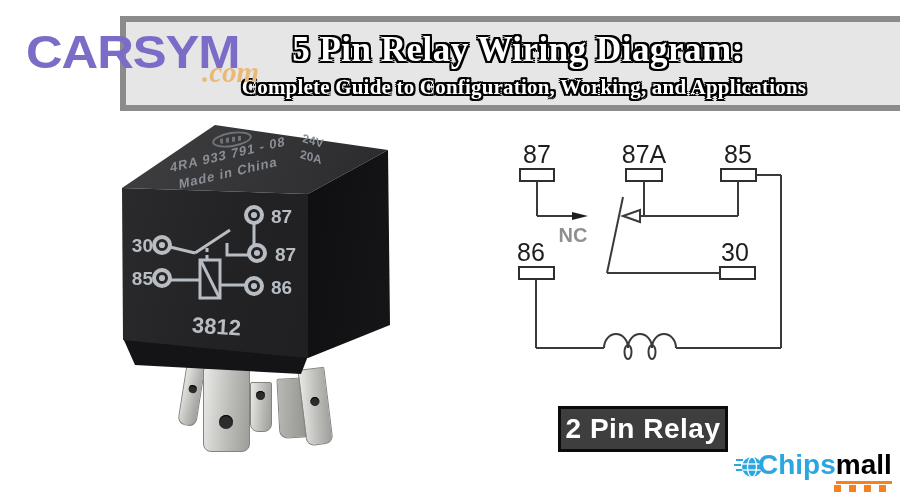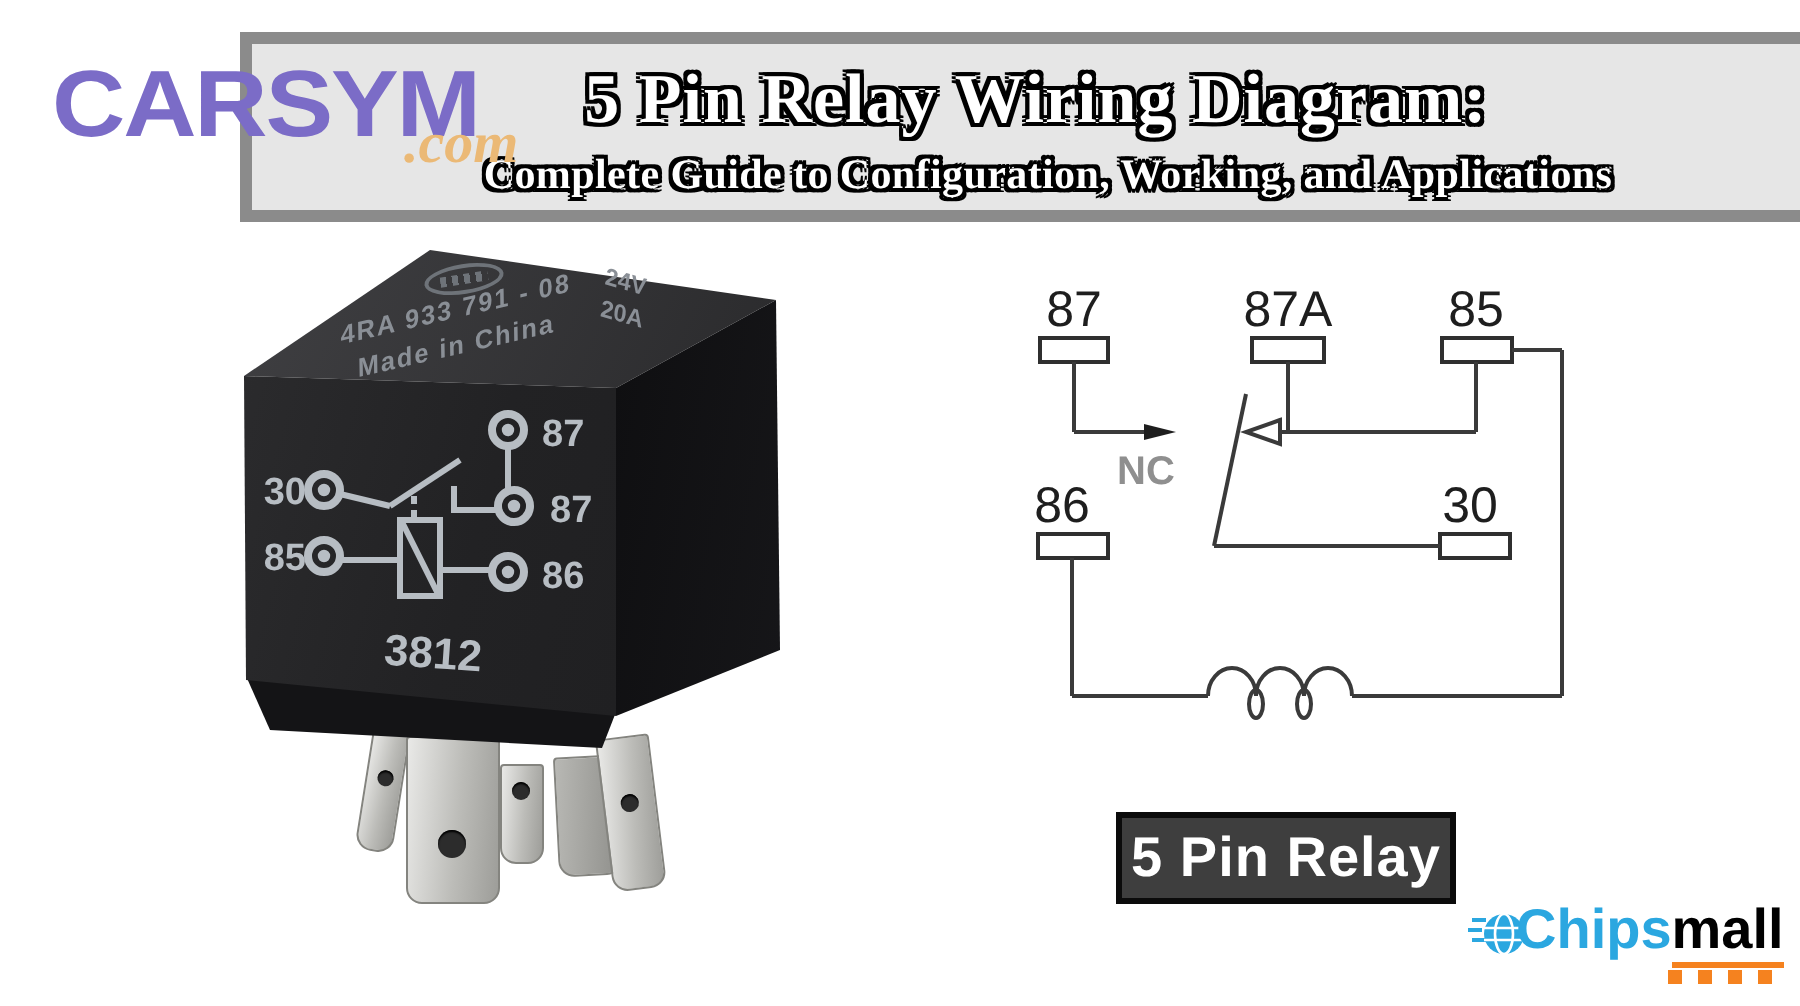--- a/index.html
+++ b/index.html
@@ -176,21 +176,21 @@
 
     <text x="37" y="28" text-anchor="middle">87</text>
     <text x="144" y="28" text-anchor="middle">87A</text>
     <text x="238" y="28" text-anchor="middle">85</text>
     <text x="31" y="126" text-anchor="middle">86</text>
     <text x="235" y="126" text-anchor="middle">30</text>
     <text class="nc" x="73" y="107" text-anchor="middle">NC</text>
   </svg>
 
   <div class="caption-box">
-    <span>5 Pin Relay</span>
+    <span>2 Pin Relay</span>
   </div>
 
   <div class="chipsmall">
     <span class="cs-dash" style="left:0;top:8px;"></span>
     <span class="cs-dash" style="left:-2px;top:13px;"></span>
     <span class="cs-dash" style="left:0;top:18px;"></span>
     <svg class="cs-globe" width="24" height="24" viewBox="0 0 24 24">
       <circle cx="12" cy="12" r="10" fill="#2ba7e0"></circle>
       <g stroke="#ffffff" stroke-width="1.3" fill="none">
         <ellipse cx="12" cy="12" rx="4.5" ry="10"></ellipse>

